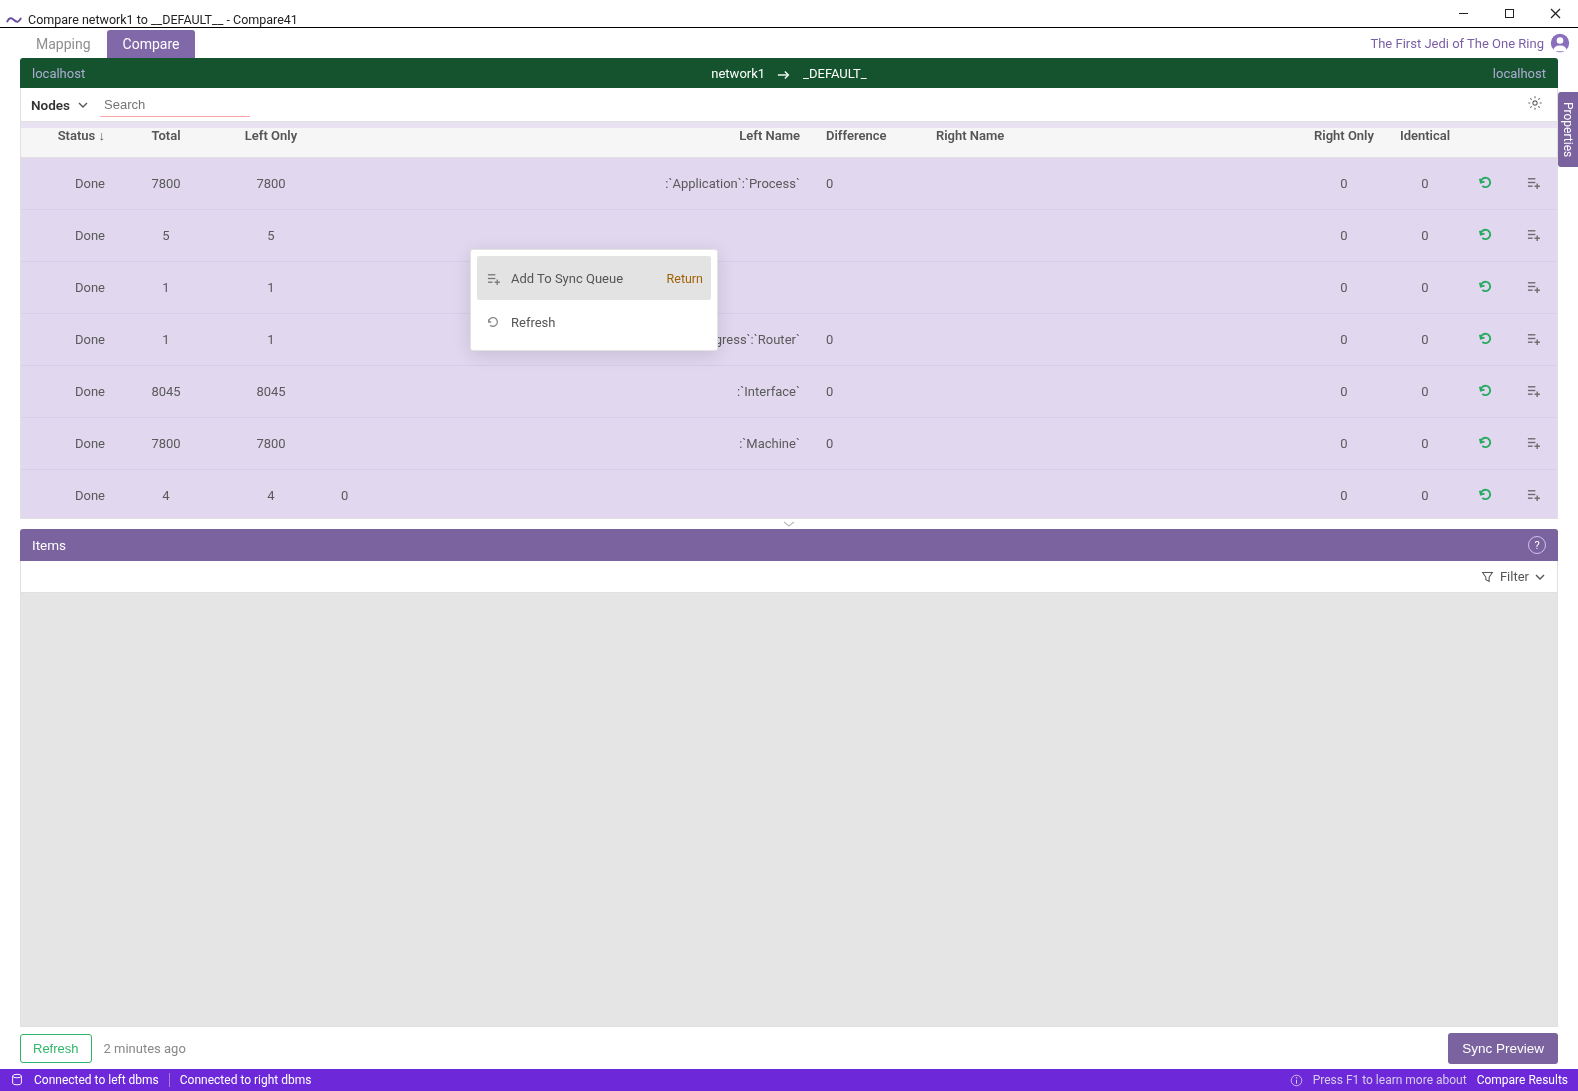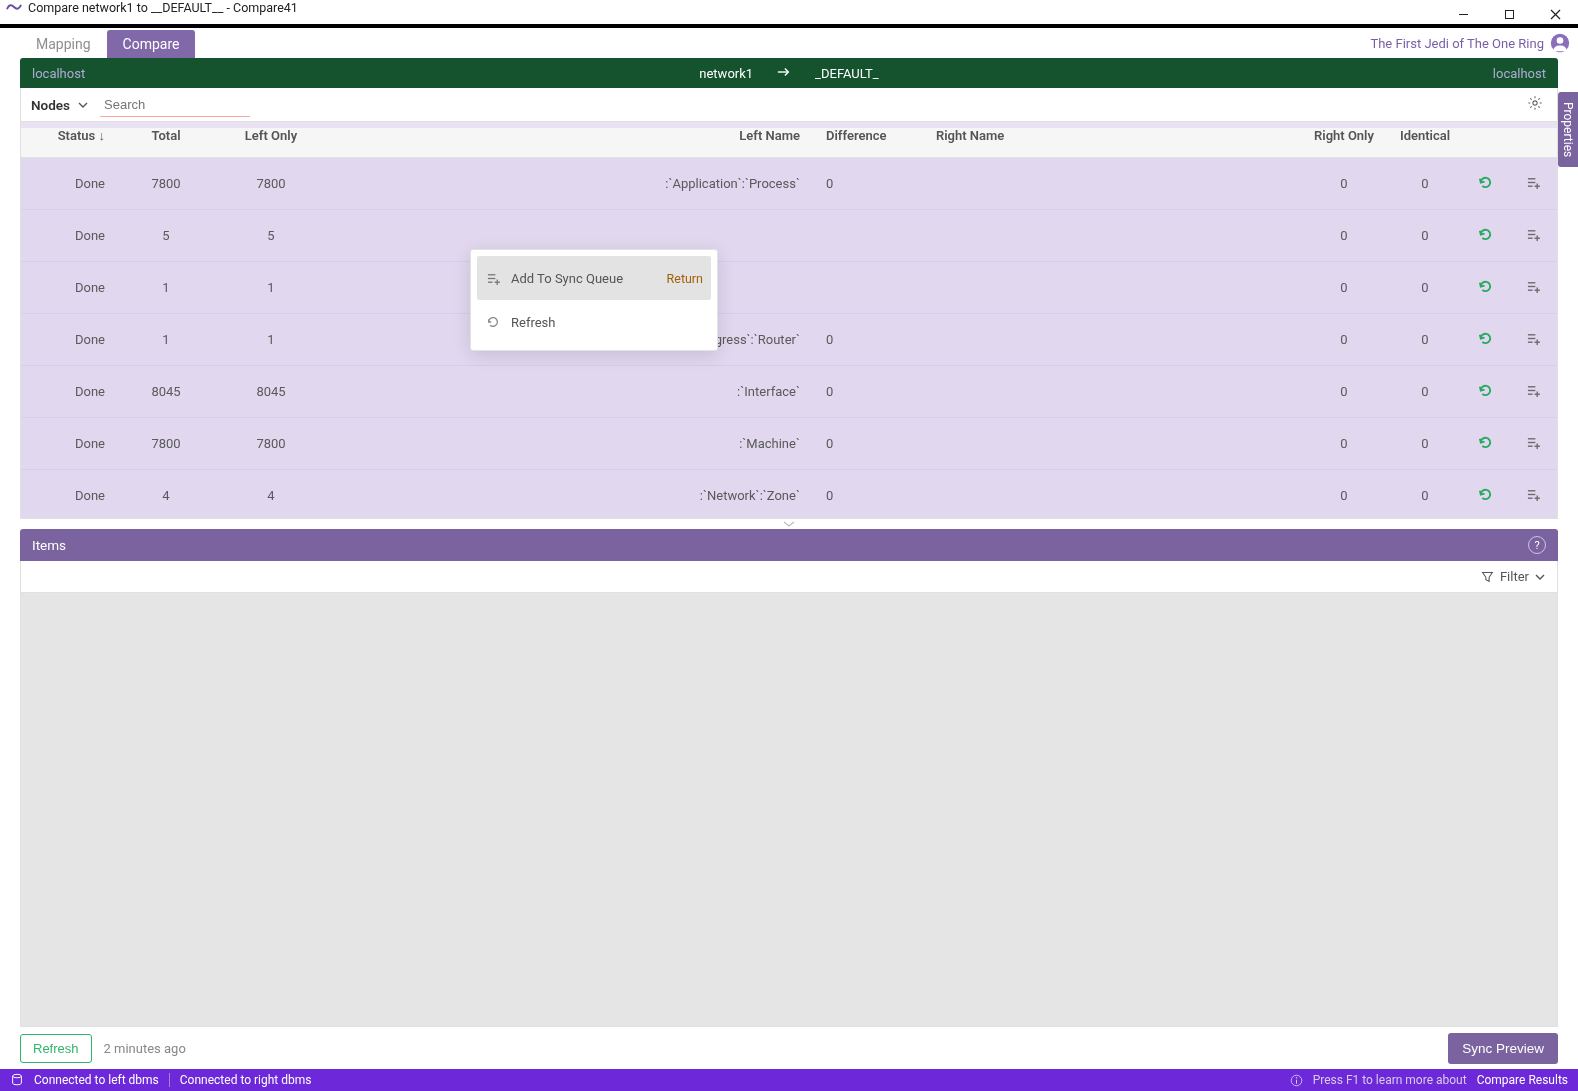--- a/index.html
+++ b/index.html
@@ -12,23 +12,23 @@
   display: flex;
   flex-direction: column;
   overflow: hidden;
 }
 
 
 .titlebar {
   height: 28px;
   background: #fff;
   display: flex;
-  align-items: flex-start;
+  align-items: flex-end;
   padding-left: 6px;
-  border-bottom: 4px solid #000000;
+  border-bottom: 1px solid #000000;
 }
 .titlebar .logo {
   width: 16px; height: 14px;
   margin-right: 6px;
 }
 .titlebar .title { font-size: 12.5px; color: #222; flex: 1; }
 .win-controls { display: flex; }
 .win-btn { width: 46px; height: 28px; display: flex; align-items: center; justify-content: center; cursor: pointer; }
 .win-btn svg { width: 11px; height: 11px; }
 
@@ -82,21 +82,21 @@
   height: 30px;
   background: #14532d;
   color: #fff;
   display: flex;
   align-items: center;
   font-size: 13px;
   border-radius: 3px 3px 0 0;
 }
 .compare-header .host-left { color: #c8baf0; opacity: 0.85; margin-left: 12px; }
 .compare-header .host-right { color: #c8baf0; opacity: 0.85; margin-right: 12px; }
-.compare-header .center { flex: 1; display: flex; justify-content: center; align-items: flex-start; gap: 24px; }
+.compare-header .center { flex: 1; display: flex; justify-content: center; align-items: flex-end; gap: 12px; }
 .arrow-icon { width: 14px; height: 12px; }
 
 
 .filter-row {
   height: 34px;
   background: #fff;
   border: 1px solid #e0e0e0;
   border-top: none;
   display: flex;
   align-items: center;
@@ -537,21 +537,20 @@
               <line x1="2" y1="7" x2="10" y2="7" stroke="#6b6b6b" stroke-width="1.5"></line>
               <line x1="2" y1="11" x2="7" y2="11" stroke="#6b6b6b" stroke-width="1.5"></line>
               <line x1="12" y1="8" x2="12" y2="14" stroke="#6b6b6b" stroke-width="1.5"></line>
               <line x1="9" y1="11" x2="15" y2="11" stroke="#6b6b6b" stroke-width="1.5"></line>
             </svg></div>
         </div>
         <div class="row">
           <div class="cell c-status">Done</div>
           <div class="cell c-total">4</div>
           <div class="cell c-lonly">4</div>
-          <div class="cell c-lname">:`Network`:`Zone`</div>
           <div class="cell c-diff">0</div>
           <div class="cell c-rname"></div>
           <div class="cell c-ronly">0</div>
           <div class="cell c-ident">0</div>
           <div class="cell c-act1 icon-refresh"><svg viewBox="0 0 16 16">
               <path d="M3 8 a5 5 0 1 1 1.6 3.6" fill="none" stroke="#27ab5f" stroke-width="2"></path>
               <polyline points="2,4 3,8 7,7" fill="none" stroke="#27ab5f" stroke-width="2"></polyline>
             </svg></div>
           <div class="cell c-act2 icon-queue"><svg viewBox="0 0 16 14">
               <line x1="2" y1="3" x2="10" y2="3" stroke="#6b6b6b" stroke-width="1.5"></line>

